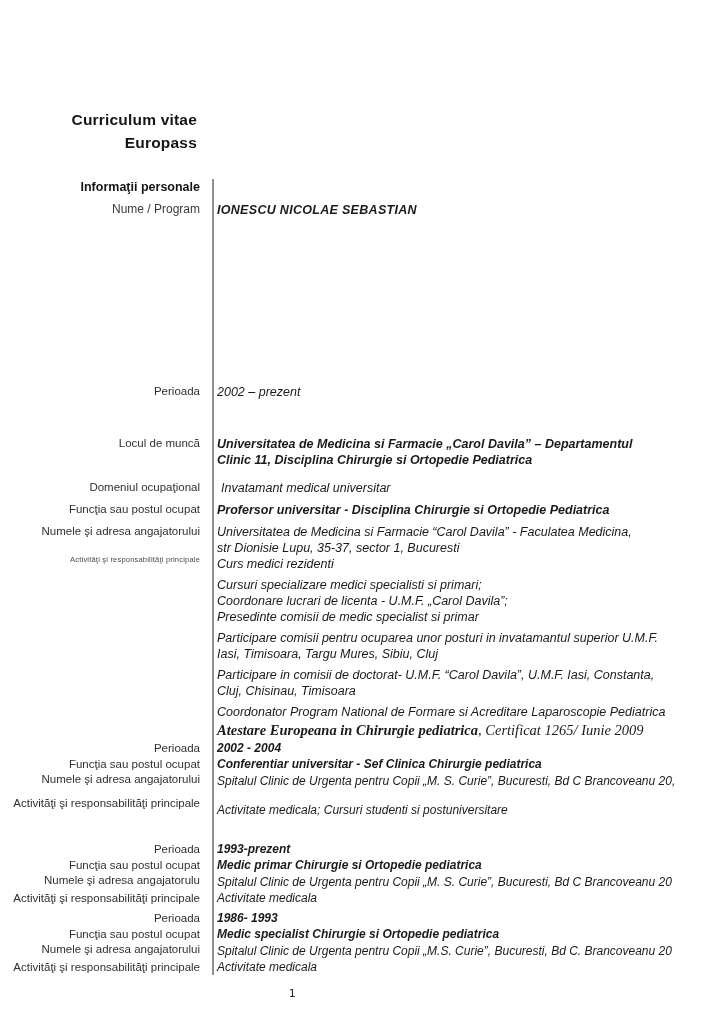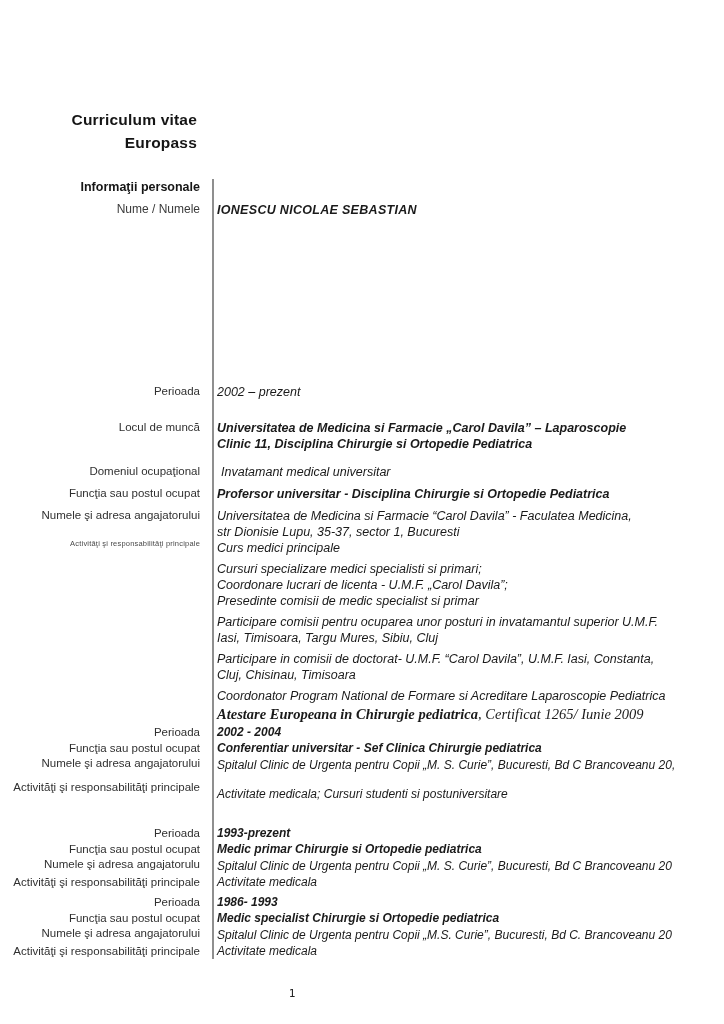--- a/index.html
+++ b/index.html
@@ -47,35 +47,35 @@
   </div>
 
   <div class="cv-body">
     <div class="vline"></div>
 
     <div class="row">
       <div class="col-l info-hdr">Informaţii personale</div>
       <div class="col-r"></div>
     </div>
     <div class="row" style="margin-top:7px">
-      <div class="col-l name-lbl">Nume / Numele</div>
+      <div class="col-l name-lbl">Nume / Program</div>
       <div class="col-r name-val">IONESCU NICOLAE SEBASTIAN</div>
     </div>
 
     <div style="height:166px"></div>
 
     <div class="row">
       <div class="col-l">Perioada</div>
       <div class="col-r">2002 – prezent</div>
     </div>
 
-    <div class="row" style="margin-top:20px">
+    <div class="row" style="margin-top:36px">
       <div class="col-l">Locul de muncă</div>
       <div class="col-r b">
-        <div class="nw">Universitatea de Medicina si Farmacie „Carol Davila” – Laparoscopie</div>
+        <div class="nw">Universitatea de Medicina si Farmacie „Carol Davila” – Departamentul</div>
         <div class="nw">Clinic 11, Disciplina Chirurgie si Ortopedie Pediatrica</div>
       </div>
     </div>
 
     <div class="row" style="margin-top:12px">
       <div class="col-l">Domeniul ocupaţional</div>
       <div class="col-r" style="padding-left:14px">Invatamant medical universitar</div>
     </div>
 
     <div class="row" style="margin-top:6px">
@@ -84,21 +84,21 @@
     </div>
 
     <div class="row" style="margin-top:6px">
       <div class="col-l">
         <div>Numele şi adresa  angajatorului</div>
         <div class="small-lbl" style="margin-top:15px">Activităţi şi responsabilităţi principale</div>
       </div>
       <div class="col-r">
         <div class="nw">Universitatea de Medicina si Farmacie “Carol Davila” - Faculatea Medicina,</div>
         <div class="nw">str Dionisie Lupu, 35-37, sector 1, Bucuresti</div>
-        <div class="nw">Curs medici principale</div>
+        <div class="nw">Curs medici rezidenti</div>
       </div>
     </div>
 
     <div class="row">
       <div class="col-l"></div>
       <div class="col-r para">
         <div class="nw">Cursuri specializare medici specialisti si primari;</div>
         <div class="nw">Coordonare lucrari de licenta - U.M.F. „Carol Davila”;</div>
         <div class="nw">Presedinte comisii de medic specialist si primar</div>
       </div>

